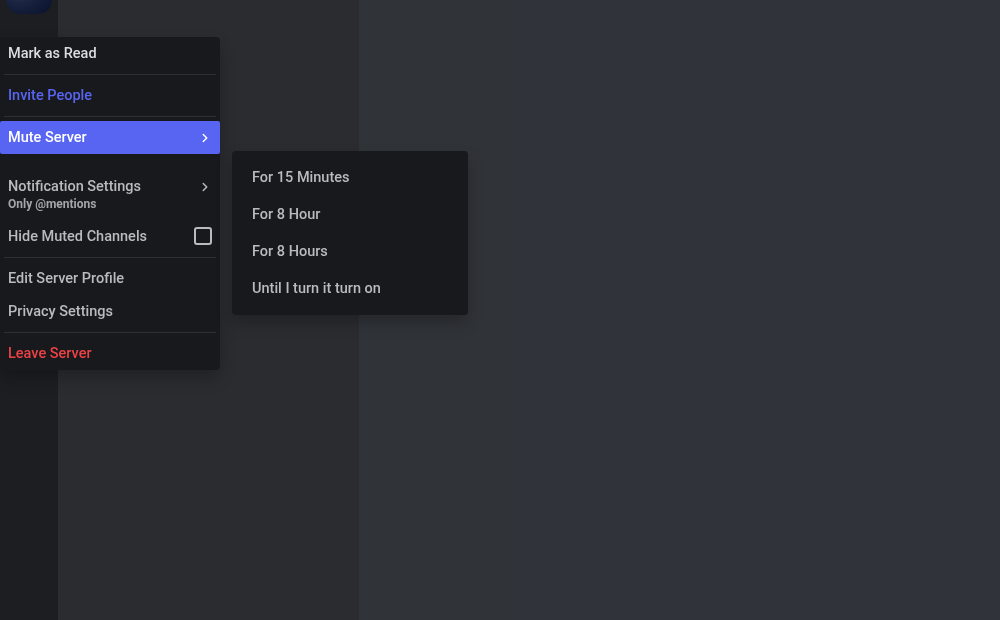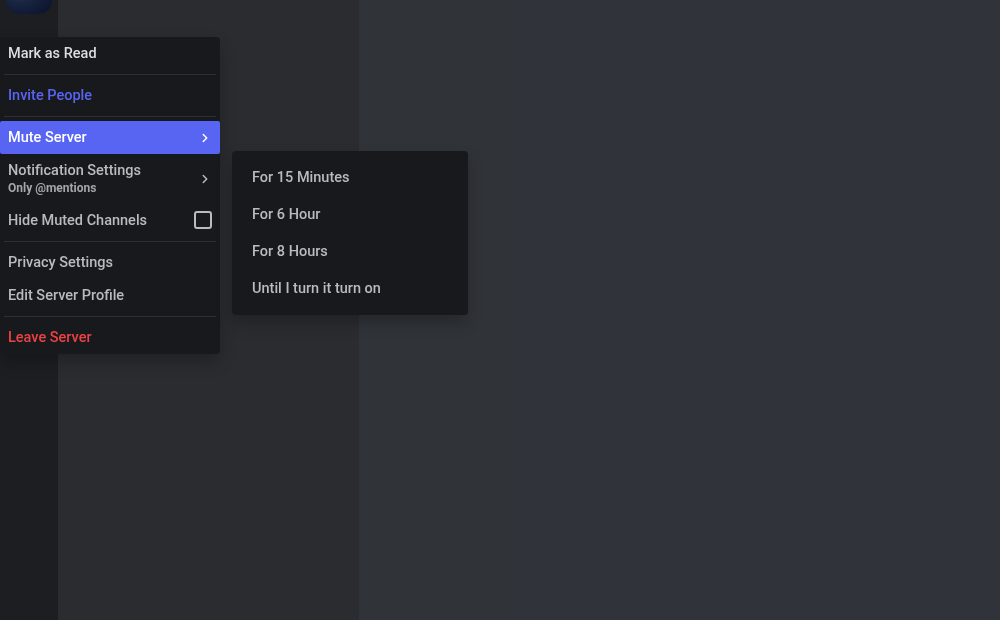--- a/index.html
+++ b/index.html
@@ -72,20 +72,21 @@
       border-radius: 2px;
       font-size: 14.5px;
       font-weight: 500;
       color: #b9bbbe;
       cursor: pointer;
       min-height: 32px;
     }
     .menu-item .label-col {
       display: flex;
       flex-direction: column;
+      margin-top: 16px;
     }
     .menu-item .subtext {
       font-size: 12px;
       font-weight: 700;
       color: #a3a6aa;
       margin-top: 2px;
     }
     .menu-item.invite {
       color: #5865f2;
       align-items: flex-end;
@@ -181,37 +182,37 @@
           <path fill="none" stroke="currentColor" stroke-width="2.5" stroke-linecap="round" stroke-linejoin="round" d="M9 6l6 6-6 6"></path>
         </svg>
     </span>
   </div>
   <div class="menu-item">
     <span>Hide Muted Channels</span>
     <span class="checkbox"></span>
   </div>
   <div class="sep"></div>
   <div class="menu-item">
+    <span>Edit Server Profile</span>
+  </div>
+  <div class="menu-item">
     <span>Privacy Settings</span>
-  </div>
-  <div class="menu-item">
-    <span>Edit Server Profile</span>
   </div>
   <div class="sep"></div>
   <div class="menu-item danger">
     <span>Leave Server</span>
   </div>
 </div>
 
 <div class="submenu">
   <div class="sub-item">
     <span>For 15 Minutes</span>
   </div>
   <div class="sub-item">
-    <span>For 6 Hour</span>
+    <span>For 8 Hour</span>
   </div>
   <div class="sub-item">
     <span>For 8 Hours</span>
   </div>
   <div class="sub-item">
     <span>Until I turn it turn on</span>
   </div>
 </div>
 
 </body></html>

